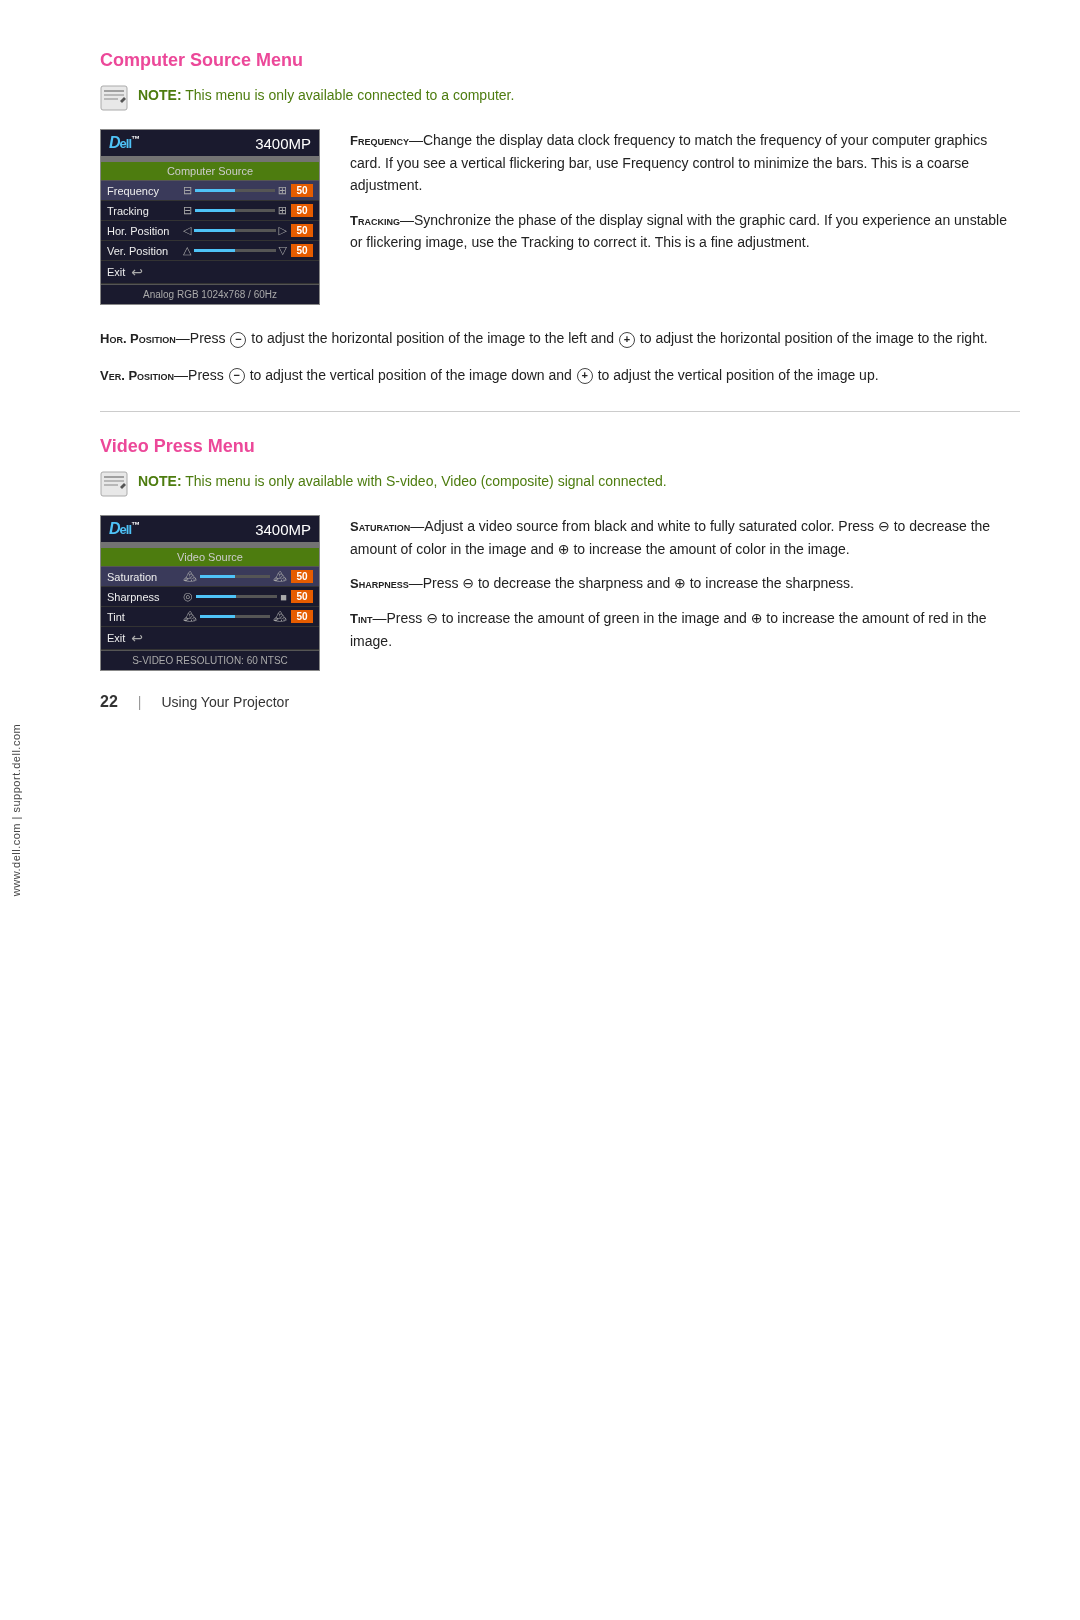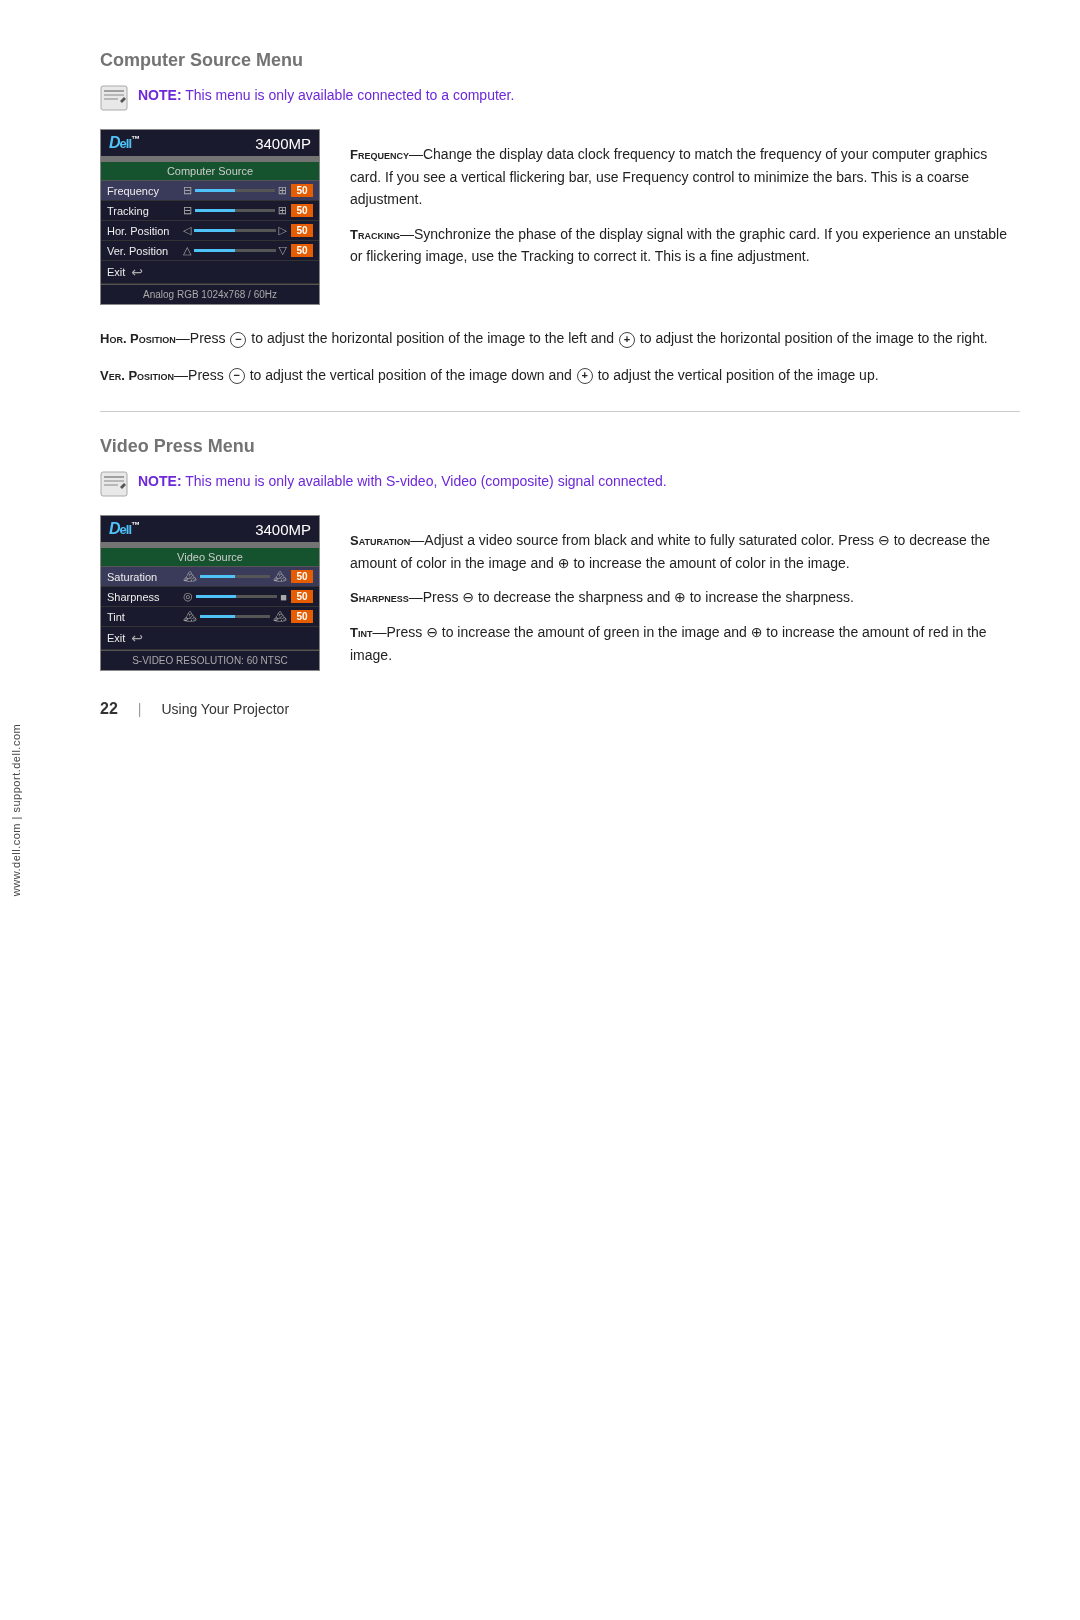--- a/index.html
+++ b/index.html
@@ -35,34 +35,34 @@
     .main-content {
       margin-left: 40px;
       padding: 50px 60px 60px 60px;
     }
 
     
     .section-title {
       font-size: 18px;
       font-weight: bold;
       margin-bottom: 14px;
-      color: #737373;
+      color: #ec4899;
     }
 
     
     .note-box {
       display: flex;
       align-items: flex-start;
       gap: 10px;
       margin-bottom: 18px;
     }
     .note-text {
       font-size: 14px;
       line-height: 1.5;
-      color: #6d28d9;
+      color: #4d7c0f;
     }
     .note-text strong {
       font-weight: bold;
     }
 
     
     .menu-layout {
       display: flex;
       gap: 30px;
       margin-bottom: 22px;
@@ -97,21 +97,21 @@
       font-size: 9px;
       color: #fff;
       font-style: normal;
     }
     .dell-model {
       font-size: 15px;
       color: #fff;
       font-weight: normal;
     }
     .dell-menu-subtitle {
-      background: #14532d;
+      background: #4d7c0f;
       text-align: center;
       padding: 3px 0;
       font-size: 11px;
       color: #ccc;
       border-bottom: 1px solid #555;
     }
     .dell-menu-row {
       display: flex;
       align-items: center;
       padding: 3px 6px;
@@ -177,21 +177,20 @@
       color: #aaa;
       border-top: 1px solid #555;
     }
 
     
     .menu-description {
       flex: 1;
       font-size: 14px;
       line-height: 1.6;
       color: #222;
-      margin-top: 14px;
     }
     .menu-description p {
       margin-bottom: 12px;
     }
     .term {
       font-variant: small-caps;
       font-weight: bold;
       font-size: 13px;
     }
 

